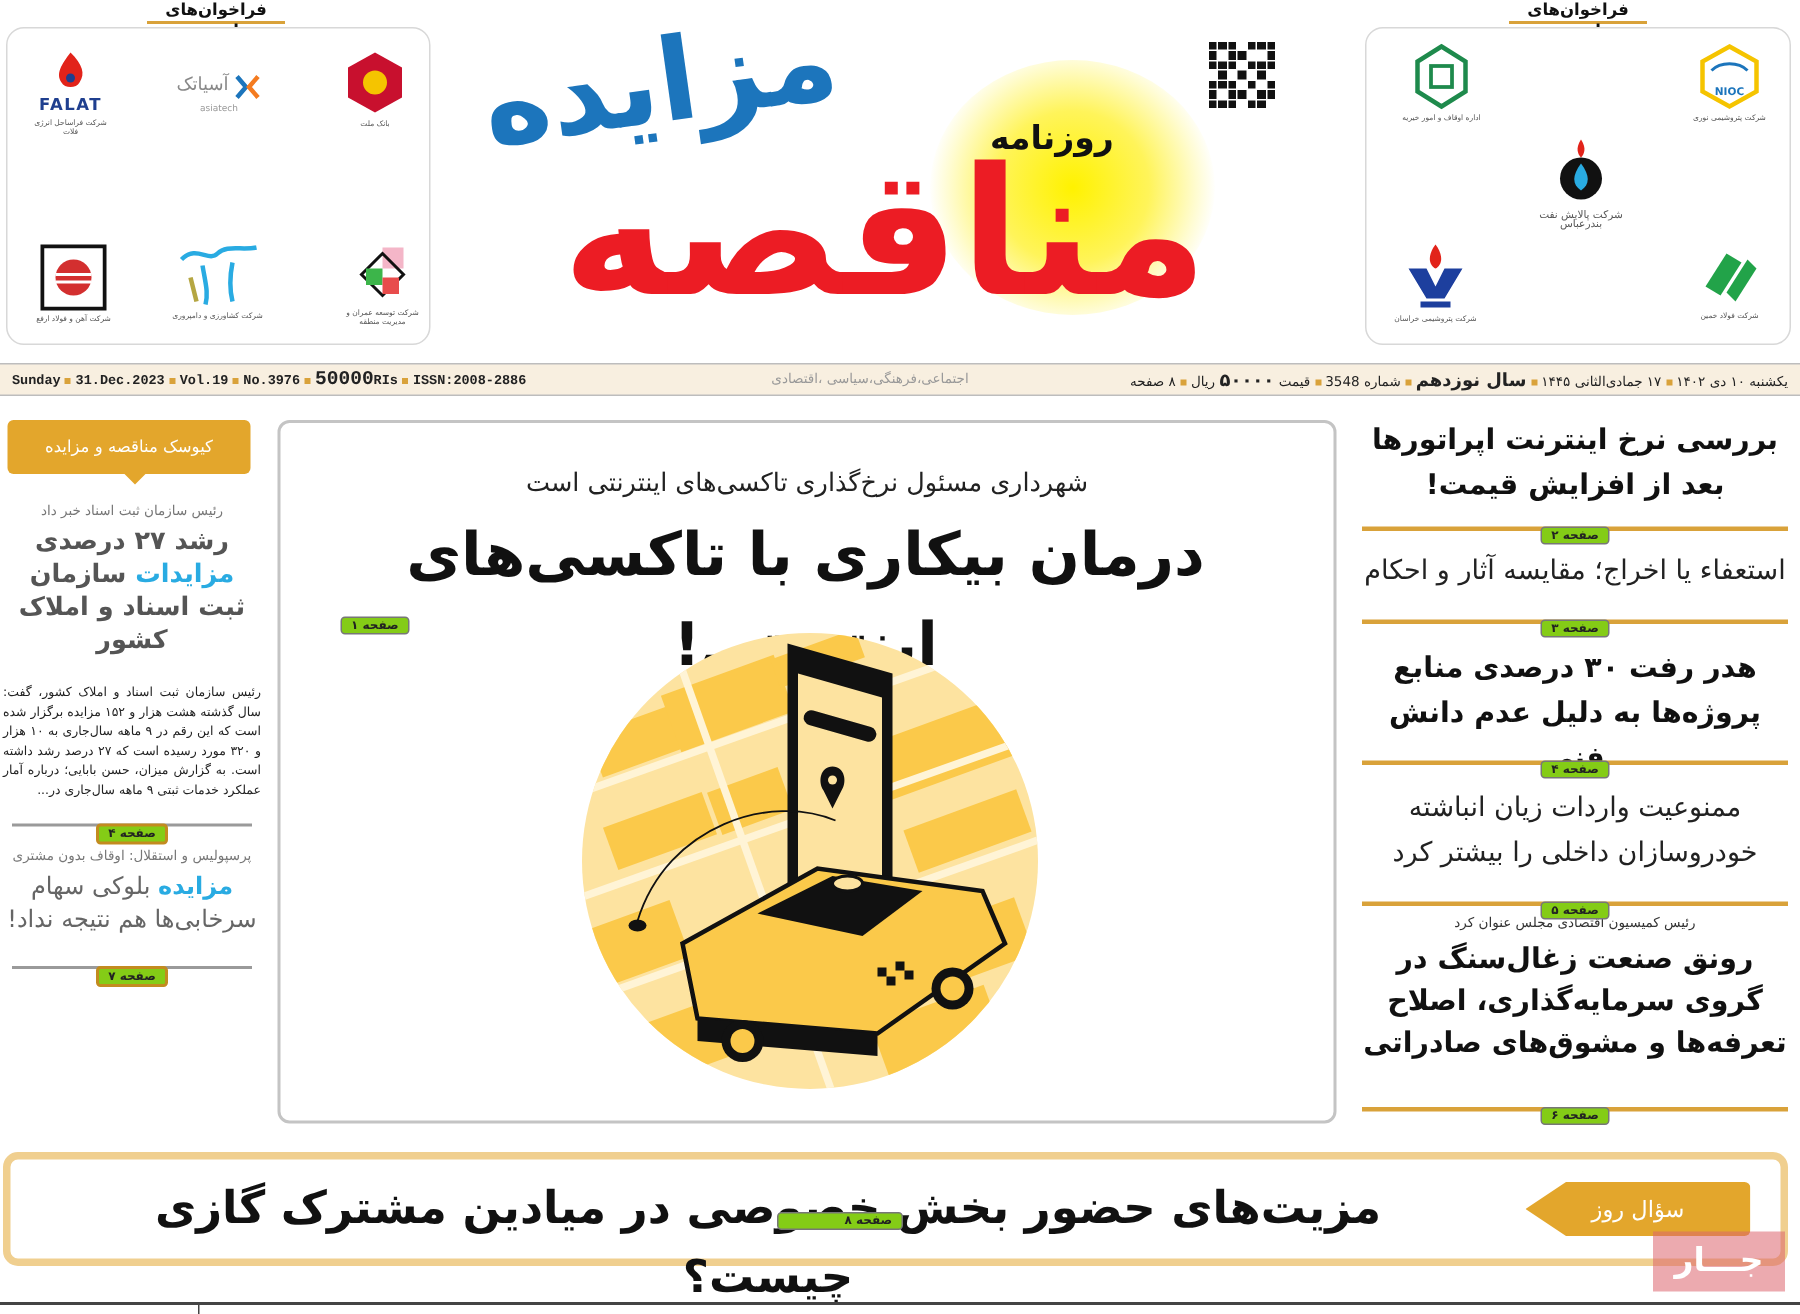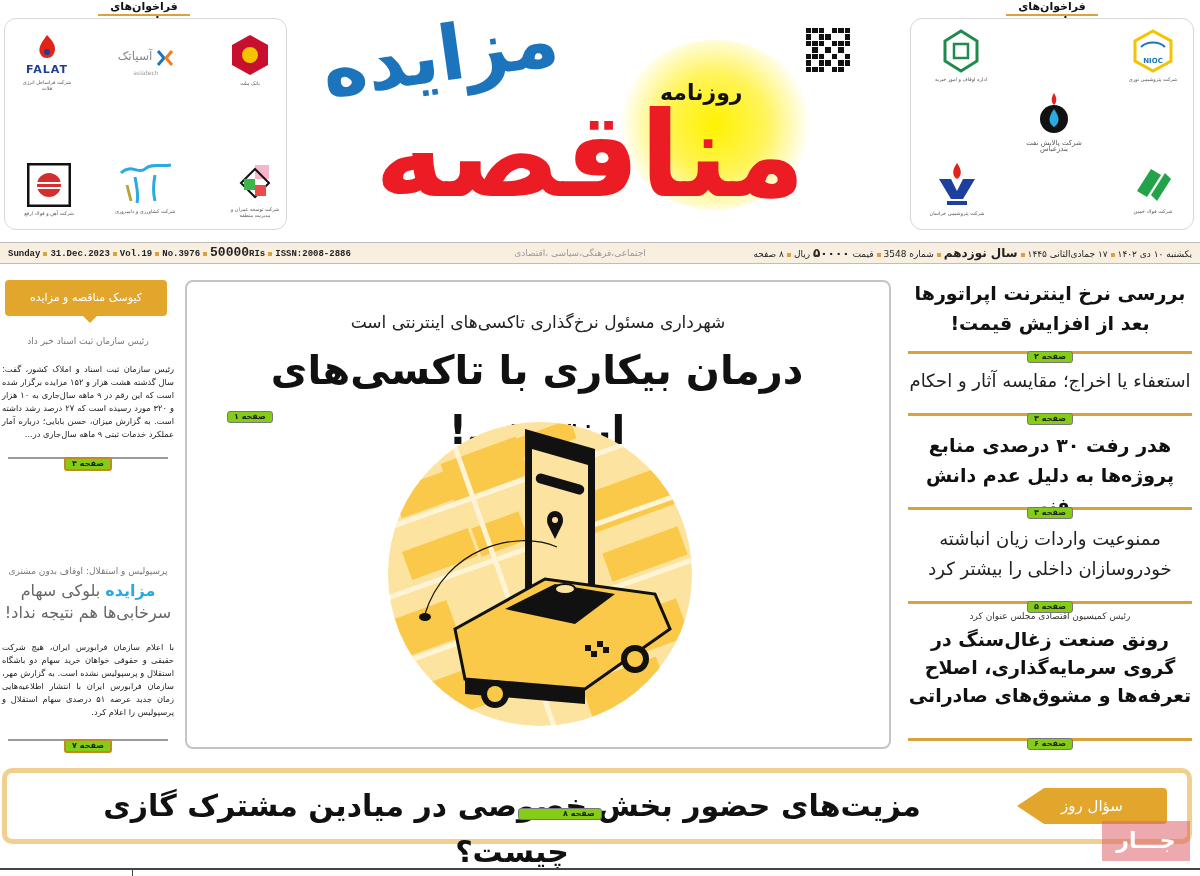--- a/index.html
+++ b/index.html
@@ -311,32 +311,34 @@
   <div class="info-fa">
     <span>یکشنبه ۱۰ دی ۱۴۰۲</span><span class="sq"></span><span>۱۷ جمادی‌الثانی ۱۴۴۵</span><span class="sq"></span><span class="big">سال نوزدهم</span><span class="sq"></span><span>شماره 3548</span><span class="sq"></span><span>قیمت</span> <span class="big">۵۰۰۰۰</span> <span>ریال</span><span class="sq"></span><span>۸ صفحه</span>
   </div>
 </div>
 
 <div class="left-col">
   <div class="kiosk-tag">کیوسک مناقصه و مزایده</div>
 
   <div class="story" style="top:60px;">
     <div class="kicker">رئیس سازمان ثبت اسناد خبر داد</div>
+    <div class="hl">
+      <span>رشد ۲۷ درصدی </span><span class="accent">مزایدات</span><span> سازمان ثبت اسناد و املاک کشور</span>
+    </div>
     <div class="body">رئیس سازمان ثبت اسناد و املاک کشور، گفت: سال گذشته هشت هزار و ۱۵۲ مزایده برگزار شده است که این رقم در ۹ ماهه سال‌جاری به ۱۰ هزار و ۳۲۰ مورد رسیده است که ۲۷ درصد رشد داشته است. به گزارش میزان، حسن بابایی؛ درباره آمار عملکرد خدمات ثبتی ۹ ماهه سال‌جاری در...</div>
     <div class="rule-gray" style="margin-top:10px;">
       <span class="pageref">صفحه ۴</span>
     </div>
   </div>
 
   <div class="story" style="top:290px;">
     <div class="kicker">پرسپولیس و استقلال: اوقاف بدون مشتری</div>
     <div class="hl2">
       <span class="accent">مزایده</span><span> بلوکی سهام سرخابی‌ها هم نتیجه نداد!</span>
     </div>
-    <div class="body">با اعلام سازمان فرابورس ایران، هیچ شرکت حقیقی و حقوقی خواهان خرید سهام دو باشگاه استقلال و پرسپولیس نشده است. به گزارش مهر، سازمان فرابورس ایران با انتشار اطلاعیه‌هایی زمان جدید عرضه ۵۱ درصدی سهام استقلال و پرسپولیس را اعلام کرد.</div>
     <div class="rule-gray" style="margin-top:14px;">
       <span class="pageref">صفحه ۷</span>
     </div>
   </div>
 </div>
 
 <div class="main-box">
   <div class="main-kicker">شهرداری مسئول نرخ‌گذاری تاکسی‌های اینترنتی است</div>
   <div class="main-hl">درمان بیکاری با تاکسی‌های اینترنتی!</div>
   <span class="pageref main-ref">صفحه ۱</span>

